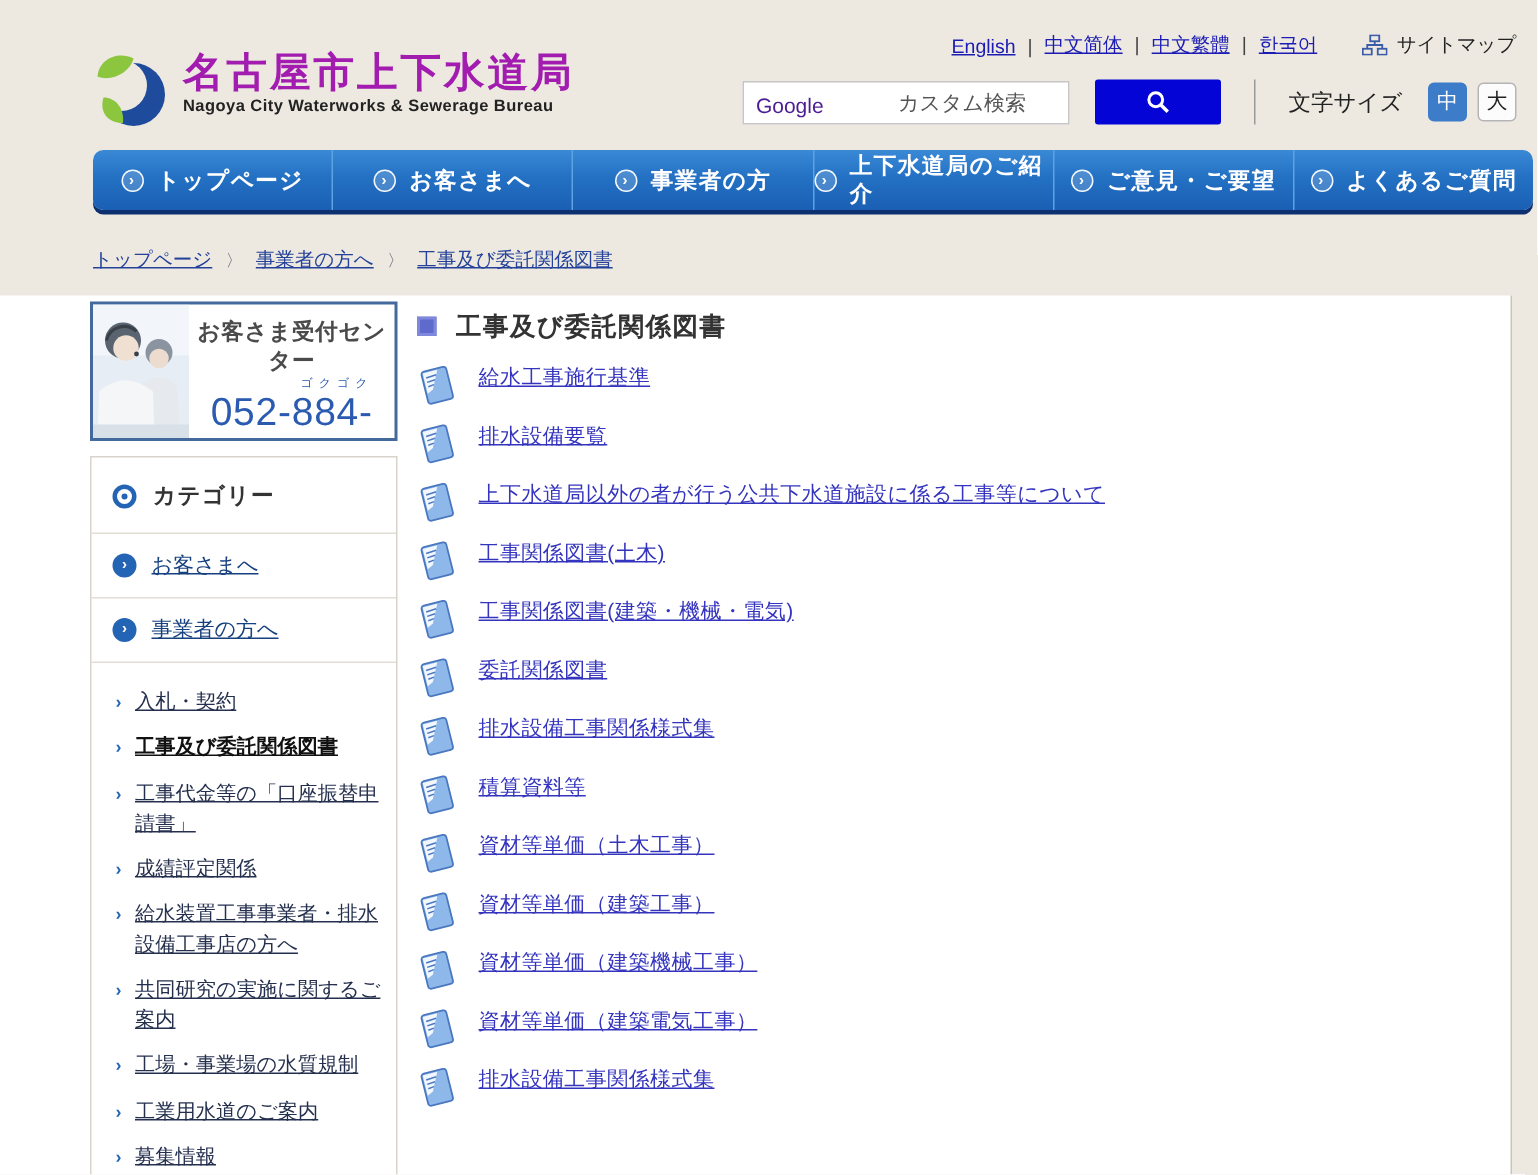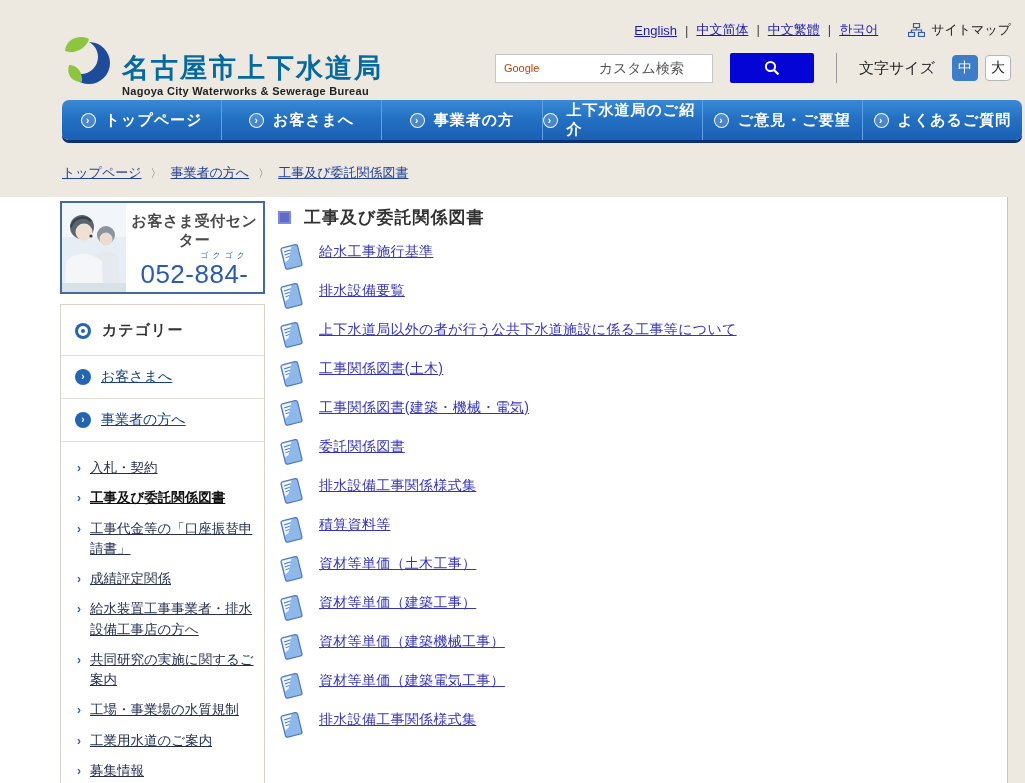--- a/index.html
+++ b/index.html
@@ -8,27 +8,27 @@
 
   
   .topbar { position:absolute; top:21px; right:14px; display:flex; align-items:center; font-size:13px; }
   .lang-list { display:flex; align-items:center; }
   .lang-item { color:#1C1CB4; text-decoration:underline; cursor:pointer; white-space:nowrap; }
   .lang-item:not(:last-of-type)::after { content:"|"; color:#444; margin:0 8px; display:inline-block; text-decoration:none; }
   .sitemap { display:flex; align-items:center; gap:6px; margin-left:30px; color:#222; cursor:pointer; }
 
   
   .logo { position:absolute; left:58px; top:32px; display:flex; align-items:flex-start; gap:8px; cursor:pointer; }
-  .logo-jp { font-size:27px; font-weight:bold; color:#0369a1; letter-spacing:2px; line-height:1.2;margin-top:20px; }
+  .logo-jp { font-size:27px; font-weight:bold; color:#a21caf; letter-spacing:2px; line-height:1.2; }
   .logo-en { font-size:11px; font-weight:bold; color:#222; letter-spacing:0.3px; margin-top:1px; }
 
   
   .search-cluster { position:absolute; top:53px; right:14px; display:flex; align-items:center; height:30px; }
   .search-box { position:relative; width:218px; height:29px; background:#fff; border:1px solid #C6C6C6; cursor:text; }
-  .search-watermark { position:absolute; left:8px; top:7px; font-size:11px; color:#c2410c; }
+  .search-watermark { position:absolute; left:8px; top:7px; font-size:14px; color:#4c1d95; }
   .search-placeholder { position:absolute; right:28px; top:5px; font-size:14px; color:#555; }
   .search-btn { width:84px; height:30px; margin-left:17px; background:#0404D6; border-radius:2px; display:flex; align-items:center; justify-content:center; cursor:pointer; }
   .fs-divider { width:1px; height:30px; background:#9A9A9A; margin:0 22px; }
   .fs-label { font-size:15px; color:#222; margin-right:10px; }
   .fs-list { display:flex; }
   .fs-btn { width:26px; height:26px; border-radius:4px; margin-left:7px; display:flex; align-items:center; justify-content:center; font-size:14px; cursor:pointer; background:#FCFCFC; border:1px solid #B5B5B5; color:#222; }
   .fs-btn.selected { background:#3D7CC8; border-color:#3D7CC8; color:#fff; }
 
   
   .main-nav { position:absolute; left:62px; top:100px; width:960px; height:40px; display:flex; border-radius:7px; overflow:hidden; background:linear-gradient(#3A89D6 0%, #2471C4 45%, #1A5FB4 100%); box-shadow:0 3px 0 #0C3070; }

